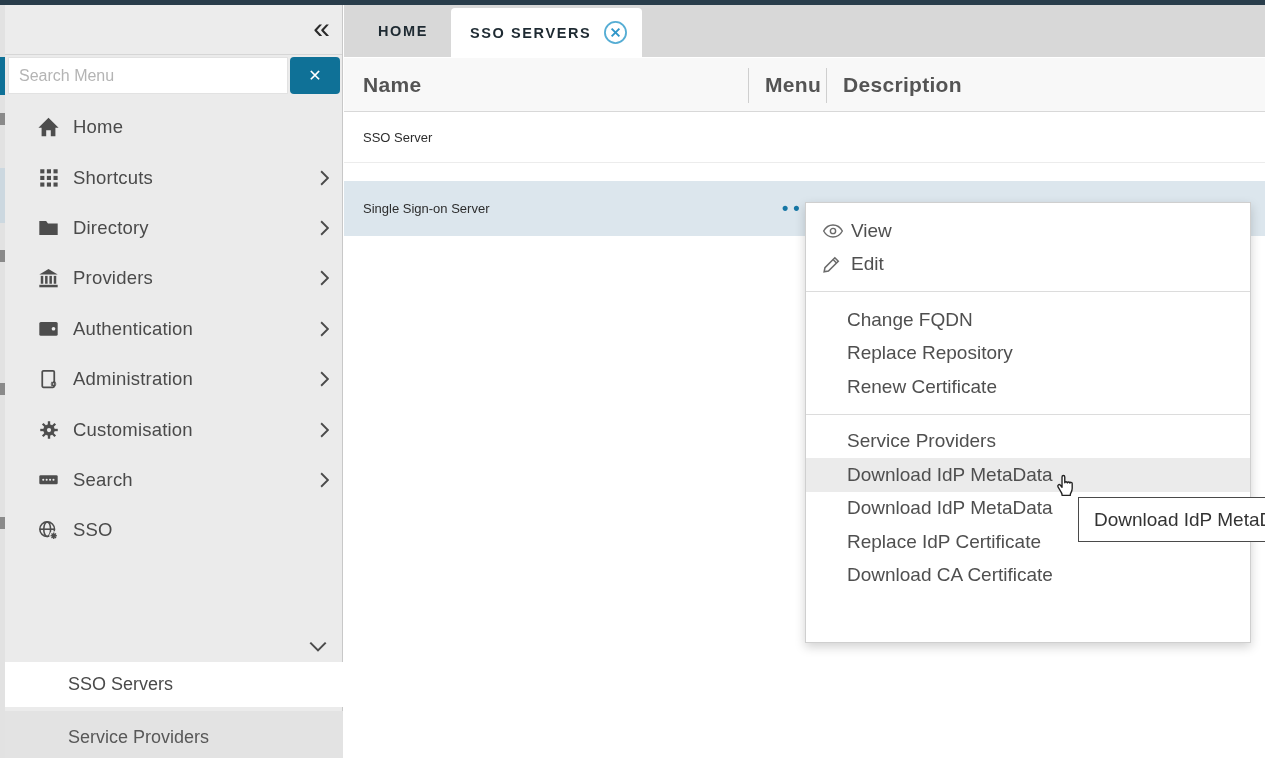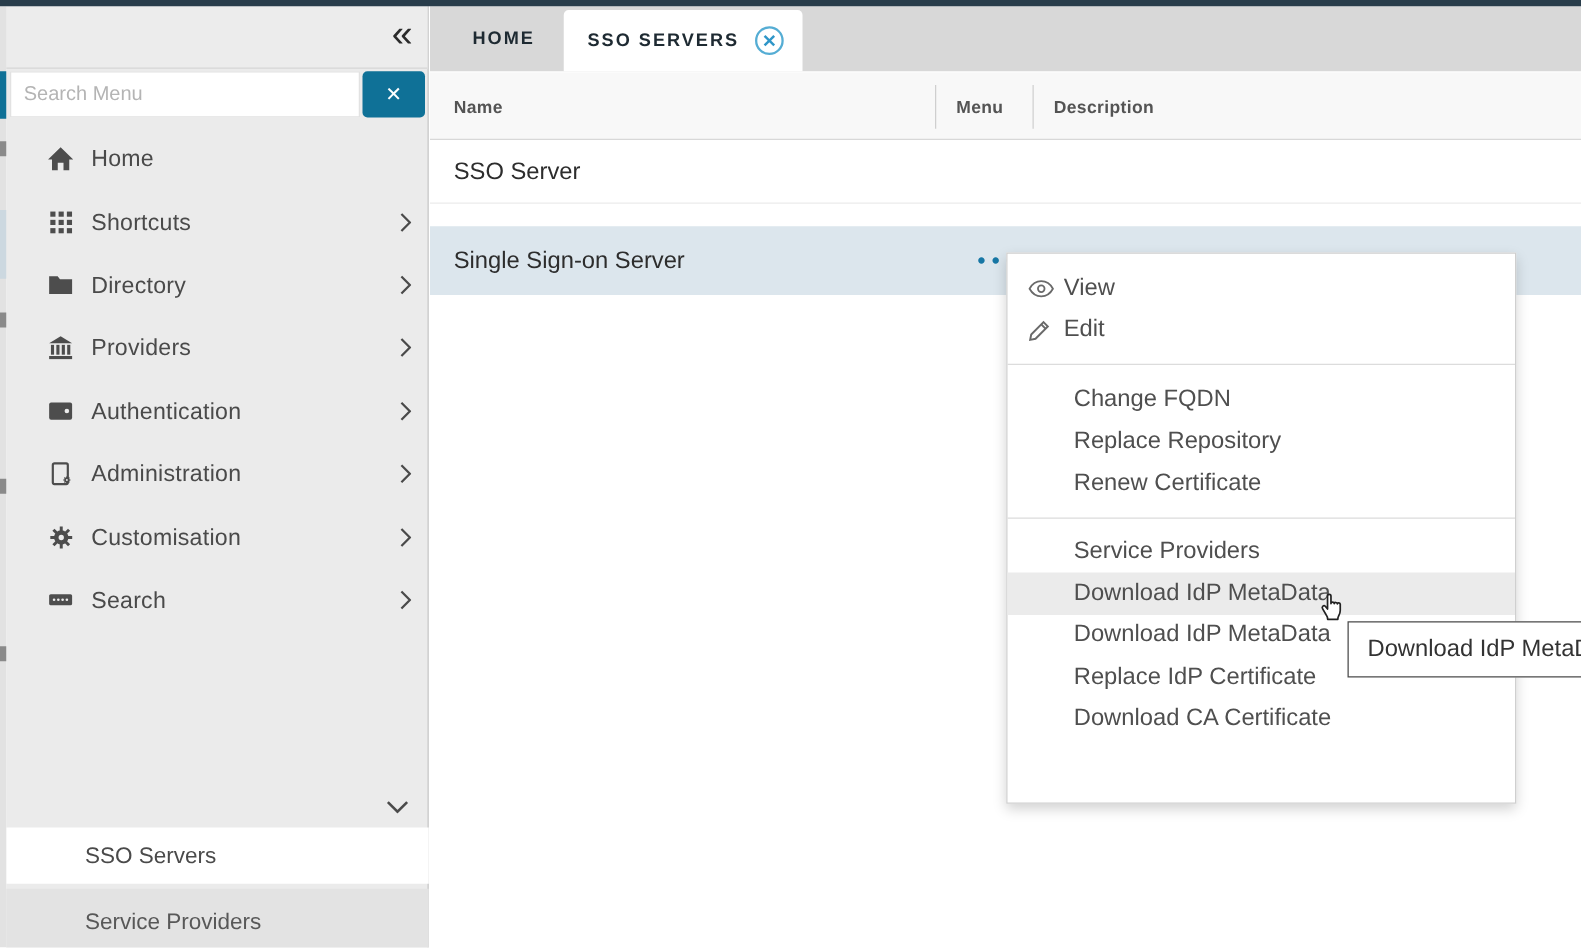--- a/index.html
+++ b/index.html
@@ -45,40 +45,40 @@
               font-size:14.5px; font-weight:bold; letter-spacing:1.6px; color:#1e2a32; cursor:pointer; }
   .tab-active { position:absolute; left:107px; top:3px; width:191px; height:49px; background:#ffffff;
                 border-radius:4px 4px 0 0; display:flex; align-items:center; padding-left:19px;
                 cursor:pointer; }
   .tab-active .t-lbl { font-size:14.5px; font-weight:bold; letter-spacing:1.6px; color:#1e2a32; }
   .tab-active .t-close { margin-left:12px; display:flex; cursor:pointer; }
 
   .thead { position:absolute; left:0; top:53px; width:921px; height:54px; background:#f8f8f8;
            border-bottom:1px solid #d8d8d8; }
   .th { position:absolute; top:0; height:54px; display:flex; align-items:center;
-        font-size:14px; font-weight:bold; color:#545454; letter-spacing:.3px; }
+        font-size:21px; font-weight:bold; color:#545454; letter-spacing:.3px; }
   .th-name { left:19px; } .th-menu { left:421px; } .th-desc { left:499px; }
   .th-div { position:absolute; top:10px; height:35px; width:1px; background:#cfcfcf; }
   .div1 { left:404px; } .div2 { left:482px; }
 
   .row { position:absolute; left:0; width:921px; display:flex; align-items:center; cursor:pointer; }
-  .row .cell-name { margin-left:19px; font-size:19px; color:#2d2d2d; }
+  .row .cell-name { margin-left:19px; font-size:13px; color:#2d2d2d; }
   .row1 { top:108px; height:50px; background:#ffffff; border-bottom:1px solid #ececec; }
   .row2 { top:176px; height:55px; background:#dce6ed; }
   .menu-dots { position:absolute; left:438px; top:0; height:100%; display:flex; align-items:center;
                color:#1777a5; font-size:18px; font-weight:bold; letter-spacing:5px; cursor:pointer; }
 
   
-  .cmenu { position:absolute; left:805px; top:202px; width:408px; height:441px; background:#ffffff;
+  .cmenu { position:absolute; left:805px; top:202px; width:446px; height:441px; background:#ffffff;
            border:1px solid #cfcfcf; box-shadow:0 4px 10px rgba(0,0,0,.18); z-index:10; }
   .cm-item { height:33.5px; display:flex; align-items:center; font-size:19px; color:#4f4f4f;
              cursor:pointer; }
   .cm-item .ci { width:26px; margin-left:16px; display:flex; align-items:center; }
   .cm-item .cl { margin-left:3px; }
-  .cm-item.noicon { padding-left:53px; }
+  .cm-item.noicon { padding-left:41px; }
   .cm-item.hl { background:#ebebeb; }
   .cm-g1 { padding-top:11px; }
   .cm-sep1 { margin-top:10px; border-top:1px solid #dcdcdc; }
   .cm-g2 { padding-top:11px; }
   .cm-sep2 { margin-top:10px; border-top:1px solid #dcdcdc; }
   .cm-g3 { padding-top:10px; }
 
   
   .tooltip { position:absolute; left:1078px; top:497px; width:400px; height:45px; background:#ffffff;
              border:1px solid #4a4a4a; z-index:20; display:flex; align-items:center;
@@ -249,20 +249,40 @@
         </svg>
       </span>
       <span class="lbl">Search</span>
       <span class="chev">
         <svg viewBox="0 0 8 14" width="9" height="16">
             <polyline points="1,1 7,7 1,13" fill="none" stroke="#4a4a4a" stroke-width="1.6"></polyline>
           </svg>
       </span>
     </div>
 
+    <div class="s-item">
+      <span class="ic">
+        <svg viewBox="0 0 16 16" width="21" height="21">
+          <g fill="none" stroke="#4d4d4d" stroke-width="1.2">
+            <circle cx="7" cy="7" r="5.6"></circle>
+            <ellipse cx="7" cy="7" rx="2.6" ry="5.6"></ellipse>
+            <line x1="1.4" y1="7" x2="12.6" y2="7"></line>
+          </g>
+          <circle cx="12" cy="12" r="3.4" fill="#ebebeb"></circle>
+          <g stroke="#4d4d4d" stroke-width="1">
+            <line x1="12" y1="9.6" x2="12" y2="14.4"></line>
+              <line x1="9.6" y1="12" x2="14.4" y2="12"></line>
+            <line x1="10.3" y1="10.3" x2="13.7" y2="13.7"></line>
+              <line x1="13.7" y1="10.3" x2="10.3" y2="13.7"></line>
+          </g>
+          <circle cx="12" cy="12" r="1.5" fill="#4d4d4d"></circle>
+        </svg>
+      </span>
+      <span class="lbl">SSO</span>
+    </div>
   </div>
 
   <span class="sso-chev">
     <svg viewBox="0 0 14 8" width="18" height="11">
         <polyline points="1,1 7,7 13,1" fill="none" stroke="#4a4a4a" stroke-width="1.6"></polyline>
       </svg>
   </span>
 
   <div class="sub-item sub-active">
     <span>SSO Servers</span>

